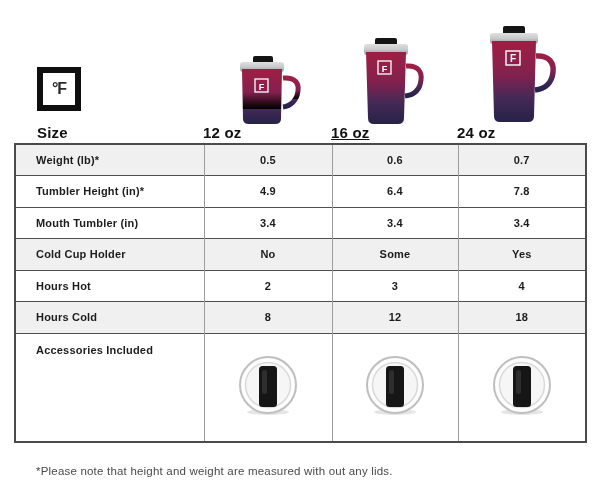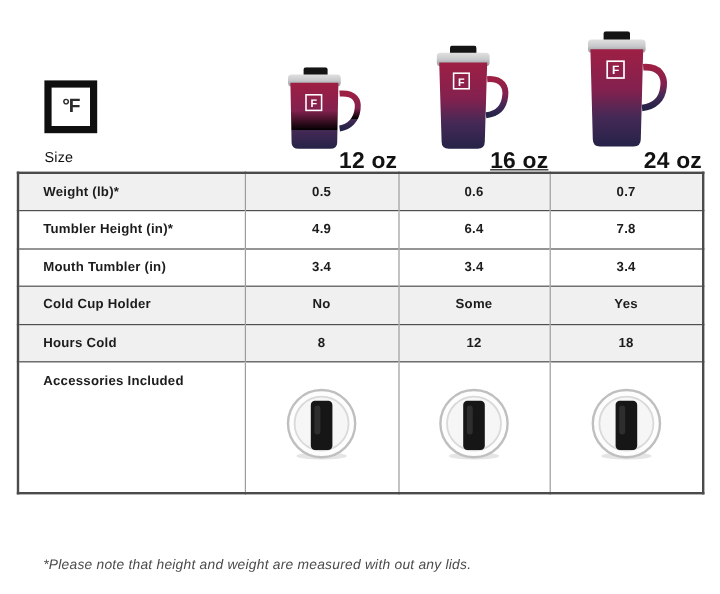--- a/index.html
+++ b/index.html
@@ -8,25 +8,25 @@
     font-family:"Liberation Sans", sans-serif; overflow:hidden;
   }
   
   .brand-logo {
     position:absolute; left:37px; top:67px; width:44px; height:44px;
     box-sizing:border-box; border:6px solid #0f0f0f; background:#fff;
     display:flex; align-items:center; justify-content:center;
     font-weight:bold; font-size:16px; color:#2b2b2b; letter-spacing:-1px;
   }
   .size-label {
-    position:absolute; left:37px; top:124px; font-size:12px; font-weight:normal;
+    position:absolute; left:37px; top:124px; font-size:15px; font-weight:bold;
     color:#121212; letter-spacing:.2px;
   }
   .col-label {
-    position:absolute; top:124px; text-align:right; font-size:19px; font-weight:bold;
+    position:absolute; top:124px; text-align:left; font-size:15px; font-weight:bold;
     color:#121212; letter-spacing:.2px;
   }
   .col-label.c1 { left:203px; width:128px; }
   .col-label.c2 { left:331px; width:126px;text-decoration:underline; }
   .col-label.c3 { left:457px; width:128px; }
   .mug { position:absolute; }
   .mug.m12 { left:238px; top:56px; }
   .mug.m16 { left:362px; top:38px; }
   .mug.m24 { left:488px; top:26px; }
 
@@ -44,21 +44,21 @@
   .spec-table td:first-child { border-left:none; }
   .spec-table tr.r { height:31.5px; }
   .spec-table tr.acc { height:109px; }
   .spec-table td.lbl { padding-left:20px; font-weight:bold; text-align:left; }
   .spec-table td.val { text-align:center; font-weight:600; }
   .spec-table tr.shade td { background:#f0f0f0; }
   .spec-table tr.acc td.lbl { vertical-align:top; padding-top:10px; }
   .spec-table td.lid-cell { text-align:center; vertical-align:middle; }
 
   .footnote {
-    position:absolute; left:36px; top:465px; font-size:11.5px; font-style:italic;
+    position:absolute; left:36px; top:465px; font-size:11.5px; 
     color:#4a4a4a; letter-spacing:.2px;
   }
 </style>
 </head>
 <body>
 
 <div class="page">
 
   <div class="brand-logo">
     <span>°F</span>
@@ -160,20 +160,26 @@
         <td class="lbl">Mouth Tumbler (in)</td>
         <td class="val">3.4</td>
         <td class="val">3.4</td>
         <td class="val">3.4</td>
       </tr>
       <tr class="r shade">
         <td class="lbl">Cold Cup Holder</td>
         <td class="val">No</td>
         <td class="val">Some</td>
         <td class="val">Yes</td>
+      </tr>
+      <tr class="r">
+        <td class="lbl">Hours Hot</td>
+        <td class="val">2</td>
+        <td class="val">3</td>
+        <td class="val">4</td>
       </tr>
       <tr class="r shade">
         <td class="lbl">Hours Cold</td>
         <td class="val">8</td>
         <td class="val">12</td>
         <td class="val">18</td>
       </tr>
       <tr class="acc">
         <td class="lbl">Accessories Included</td>
         <td class="lid-cell">

